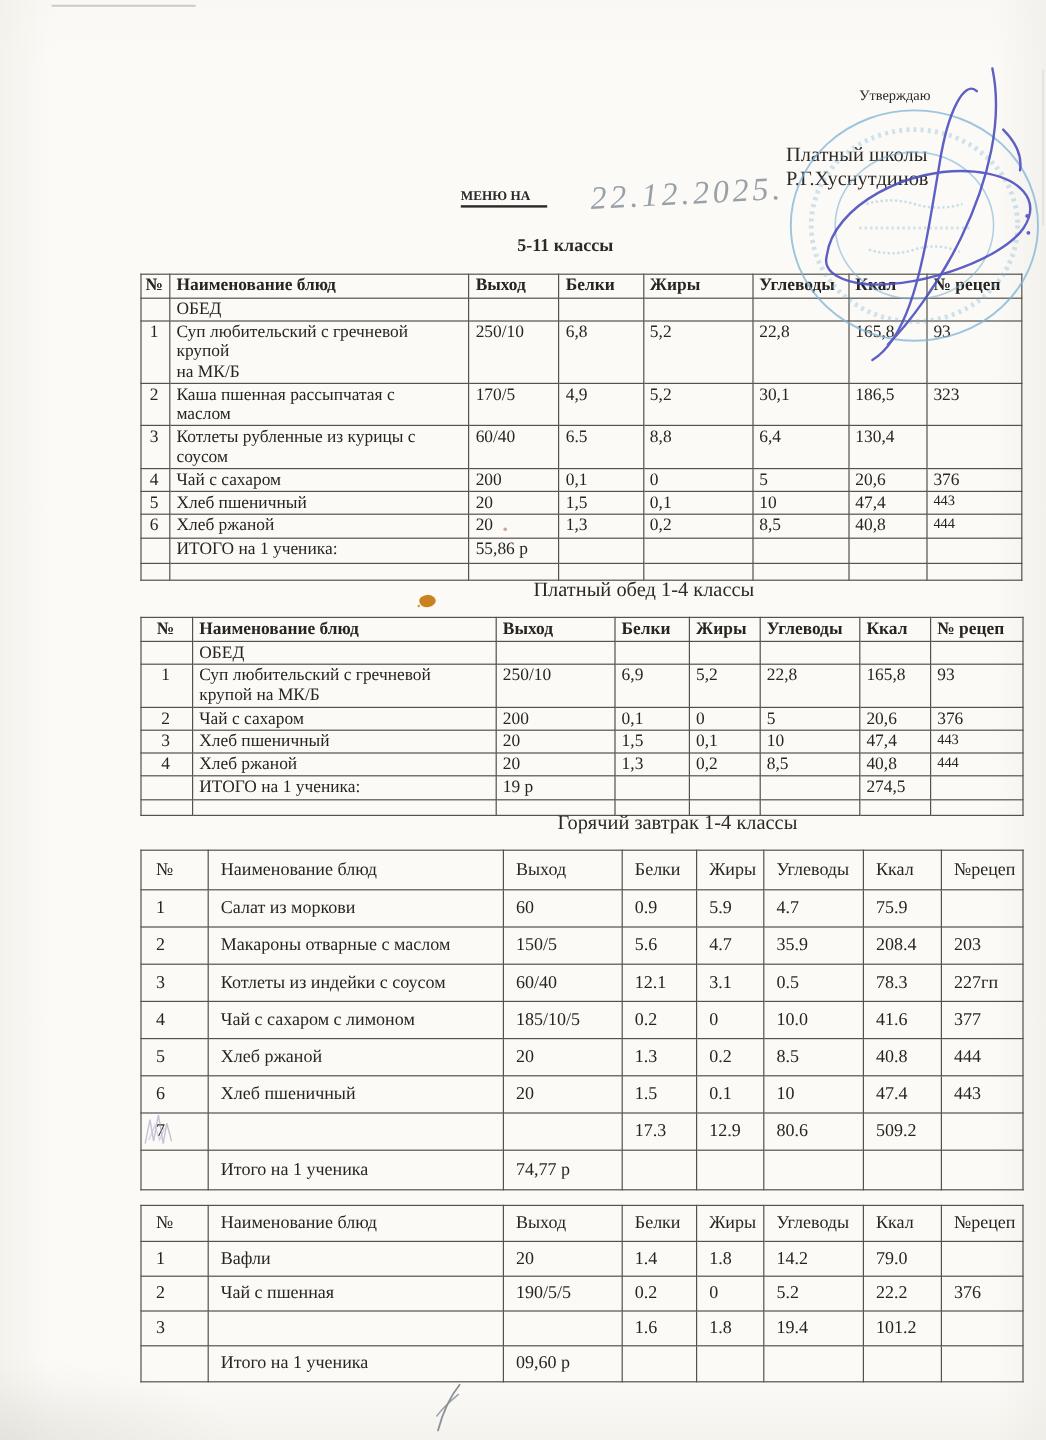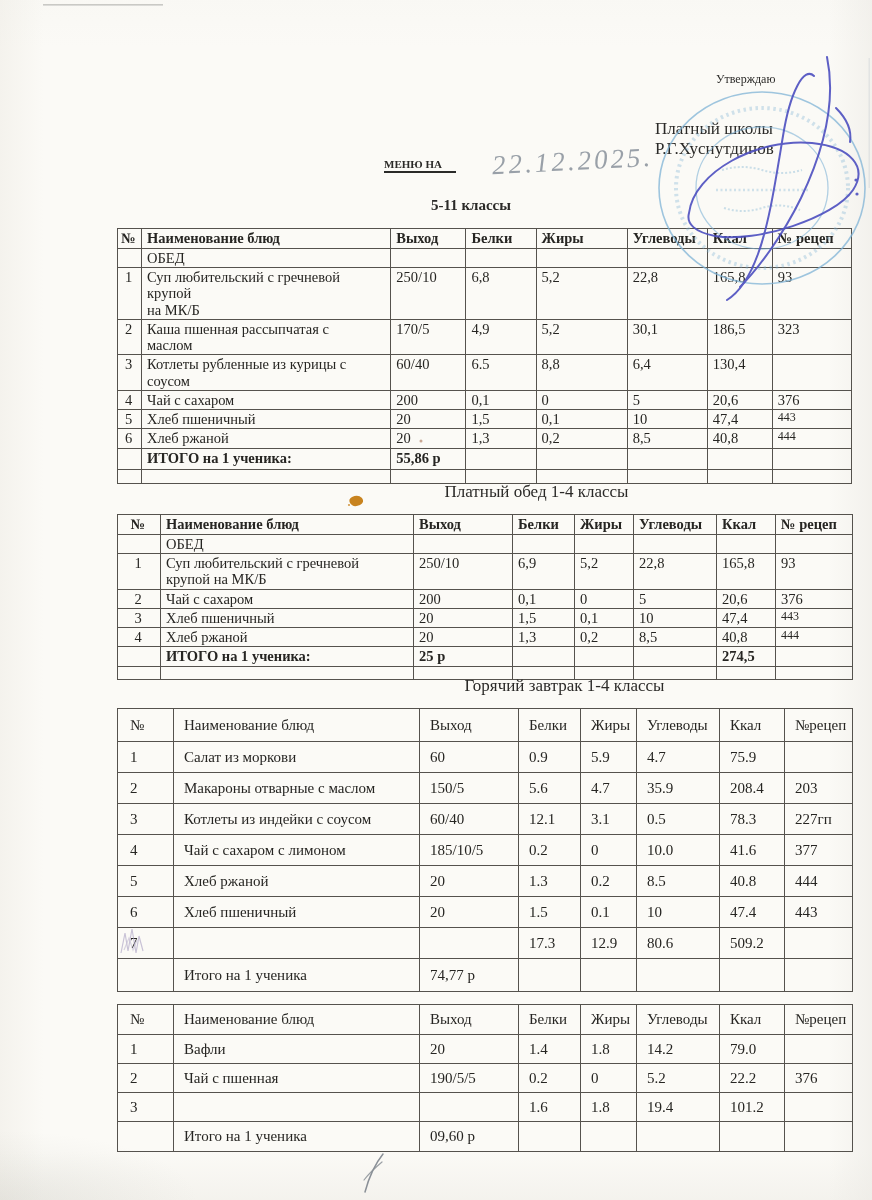--- a/index.html
+++ b/index.html
@@ -23,21 +23,21 @@
   .section-title{width:735px;left:117px;text-align:center;font-size:17px;}
   .sec2{top:482px;padding-left:52px;}
   .sec3{top:676px;padding-left:80px;}
   table.doc{border-collapse:collapse;table-layout:fixed;position:absolute;left:117px;width:735px;
     font-size:14.5px;line-height:1.12;color:#262522;}
   table.doc th,table.doc td{border:1px solid #55524d;overflow:hidden;}
   table.doc th{font-weight:bold;text-align:left;padding:1px 3px 1px 5px;}
   table.doc th:first-child{text-align:center;padding-left:1px;}
   table.doc td{padding:1px 3px 1px 5px;vertical-align:top;white-space:pre-line;}
   table.doc td:first-child{text-align:center;padding-left:1px;}
-  table.doc td.b{font-weight:bold;}
+  table.doc td.b{font-weight:normal;}
   table.doc td.sm{font-size:12px;}
   table.t1{top:228px;}
   table.t2{top:514px;}
   table.t3{top:708px;font-size:15px;}
   table.t4{top:1004px;font-size:15px;}
   table.roomy th{font-weight:normal;padding-left:10px;}
   table.roomy th:first-child{text-align:left;padding-left:12px;}
   table.roomy td{vertical-align:middle;padding:2px 4px 2px 10px;}
   table.roomy td:first-child{text-align:left;padding-left:12px;}
   .marks{left:0;top:0;pointer-events:none;}
@@ -258,21 +258,21 @@
           <td>20</td>
           <td>1,3</td>
           <td>0,2</td>
           <td>8,5</td>
           <td>40,8</td>
           <td class="sm">444</td>
         </tr>
         <tr style="height: 20px;">
           <td></td>
           <td class="b">ИТОГО на 1 ученика:</td>
-          <td class="b">25 р</td>
+          <td class="b">19 р</td>
           <td></td>
           <td></td>
           <td></td>
           <td class="b">274,5</td>
           <td></td>
         </tr>
         <tr style="height: 13px;">
           <td></td>
           <td></td>
           <td></td>

